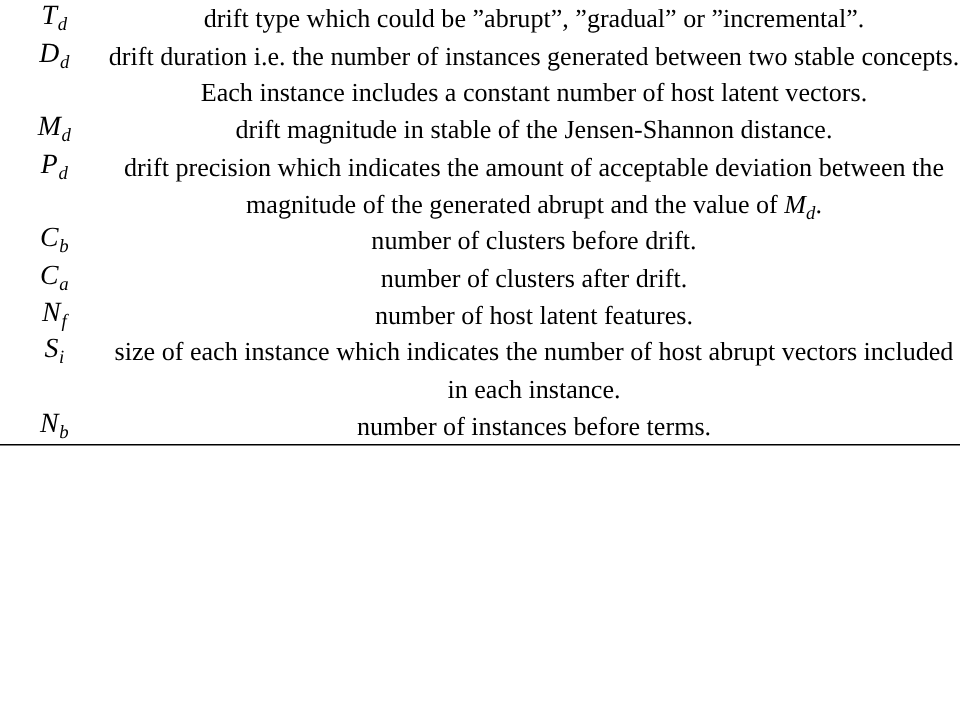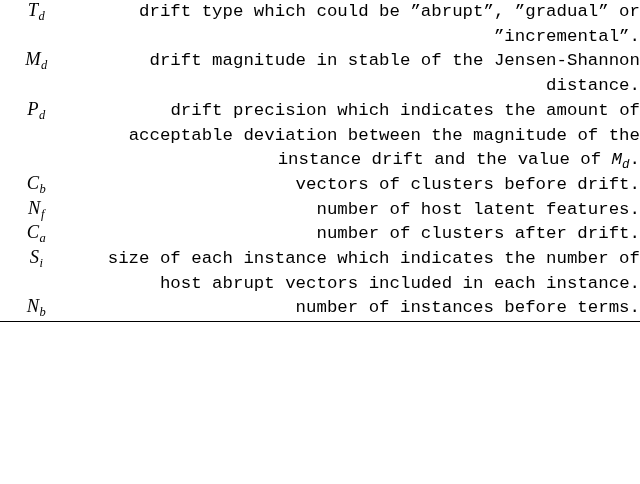--- a/index.html
+++ b/index.html
@@ -40,22 +40,21 @@
     font-size: 18px;
     white-space: nowrap;
   }
   td.desc-cell {
     padding-left: 12px;
     padding-right: 8px;
     padding-top: 3px;
     padding-bottom: 3px;
     font-size: 17.4px;
     line-height: 1.42;
-    text-align: right;
-    font-family: Liberation Mono, monospace;
+    text-align: center;
   }
   .sym {
     font-family: "Liberation Serif", serif;
     font-style: italic;
     font-size: 18.5px;
     position: relative;
   }
   .sym sub {
     font-style: italic;
     font-size: 12.5px;
@@ -89,54 +88,60 @@
 <div class="table-wrap">
   <table class="param-table">
     <tbody>
       <tr>
         <td class="sym-cell">
           <span class="sym"><span>T</span><sub>d</sub></span>
         </td>
         <td class="desc-cell">drift type which could be ”abrupt”, ”gradual” or ”incremental”.</td>
       </tr>
 
+      <tr>
+        <td class="sym-cell">
+          <span class="sym"><span>D</span><sub>d</sub></span>
+        </td>
+        <td class="desc-cell">drift duration i.e. the number of instances generated between two stable concepts. Each instance includes a constant number of host latent vectors.</td>
+      </tr>
 
       <tr>
         <td class="sym-cell">
           <span class="sym"><span>M</span><sub>d</sub></span>
         </td>
         <td class="desc-cell">drift magnitude in stable of the Jensen-Shannon distance.</td>
       </tr>
 
       <tr>
         <td class="sym-cell">
           <span class="sym"><span>P</span><sub>d</sub></span>
         </td>
-        <td class="desc-cell"><span>drift precision which indicates the amount of acceptable deviation between the magnitude of the instance drift and the value of </span><span class="mathinline"><span>M</span><sub>d</sub></span><span>.</span></td>
+        <td class="desc-cell"><span>drift precision which indicates the amount of acceptable deviation between the magnitude of the generated abrupt and the value of </span><span class="mathinline"><span>M</span><sub>d</sub></span><span>.</span></td>
       </tr>
 
       <tr>
         <td class="sym-cell">
           <span class="sym"><span>C</span><sub>b</sub></span>
         </td>
-        <td class="desc-cell">vectors of clusters before drift.</td>
+        <td class="desc-cell">number of clusters before drift.</td>
+      </tr>
+
+      <tr>
+        <td class="sym-cell">
+          <span class="sym"><span>C</span><sub>a</sub></span>
+        </td>
+        <td class="desc-cell">number of clusters after drift.</td>
       </tr>
 
       <tr>
         <td class="sym-cell">
           <span class="sym"><span>N</span><sub>f</sub></span>
         </td>
         <td class="desc-cell">number of host latent features.</td>
-      </tr>
-
-      <tr>
-        <td class="sym-cell">
-          <span class="sym"><span>C</span><sub>a</sub></span>
-        </td>
-        <td class="desc-cell">number of clusters after drift.</td>
       </tr>
 
       <tr>
         <td class="sym-cell">
           <span class="sym"><span>S</span><sub>i</sub></span>
         </td>
         <td class="desc-cell">size of each instance which indicates the number of host abrupt vectors included in each instance.</td>
       </tr>
 
       <tr class="last-row">

